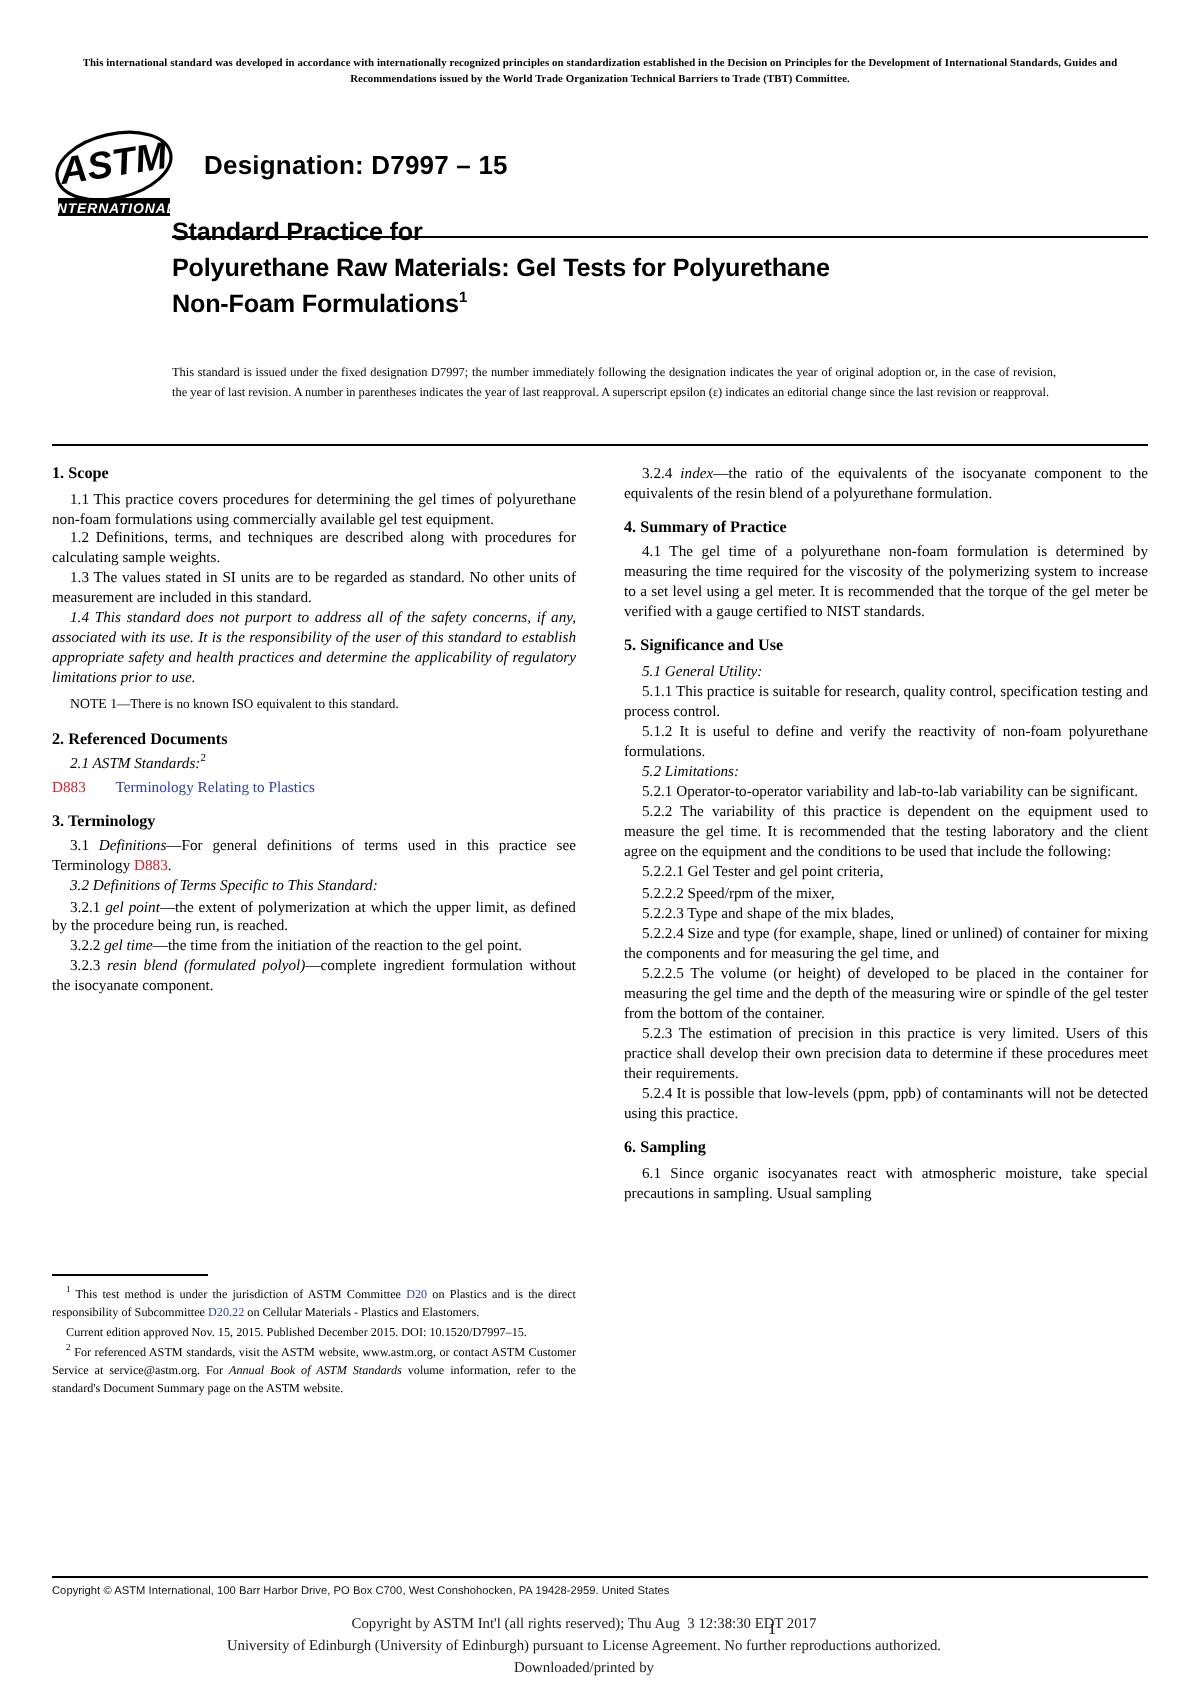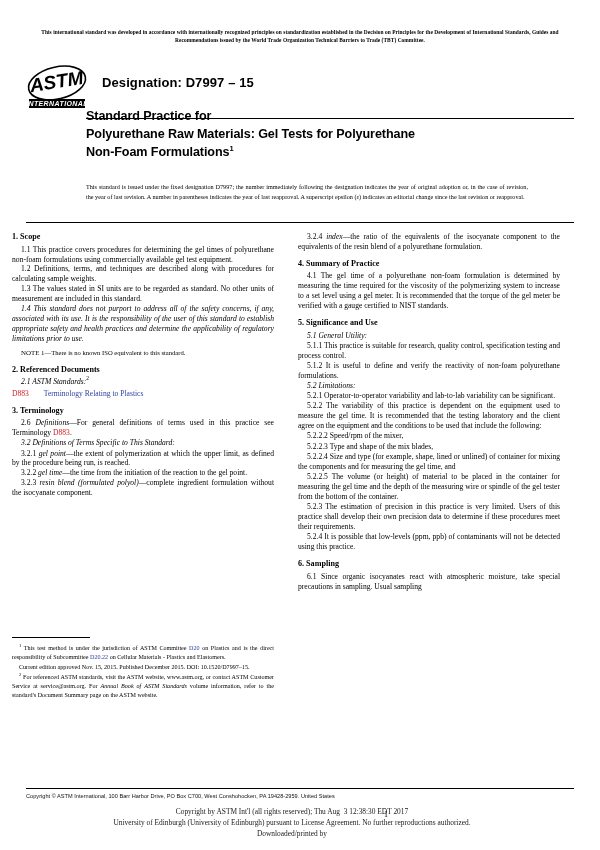--- a/index.html
+++ b/index.html
@@ -108,21 +108,21 @@
     left: 26px;
     top: 222px;
     width: 548px;
     border-top: 0.9px solid #000;
   }
 
   
   .columns {
     position: absolute;
     top: 232px;
-    left: 12px;
+    left: 26px;
     width: 548px;
     height: 545px;
   }
   .col {
     position: absolute;
     top: 0;
     width: 262px;
     font-size: 7.6px;
     line-height: 1.31;
     text-align: justify;
@@ -277,21 +277,21 @@
       <p class="para">1.3 The values stated in SI units are to be regarded as standard. No other units of measurement are included in this standard.</p>
       <p class="para allital">1.4 This standard does not purport to address all of the safety concerns, if any, associated with its use. It is the responsibility of the user of this standard to establish appropriate safety and health practices and determine the applicability of regulatory limitations prior to use.</p>
 
       <p class="note"><span class="notelabel">NOTE 1</span><span>—There is no known ISO equivalent to this standard.</span></p>
 
       <h2 class="sec">2. Referenced Documents</h2>
       <p class="para"><i>2.1 ASTM Standards:</i><sup style="font-size:5.4px;vertical-align:super;line-height:0">2</sup></p>
       <p class="std-ref"><span class="desig">D883</span> <span class="ttl">Terminology Relating to Plastics</span></p>
 
       <h2 class="sec">3. Terminology</h2>
-      <p class="para"><span>2.6</span> <i>Definitions</i><span>—For general definitions of terms used in this practice see Terminology </span><span class="inline-link-red">D883</span><span>.</span></p>
+      <p class="para"><span>3.1</span> <i>Definitions</i><span>—For general definitions of terms used in this practice see Terminology </span><span class="inline-link-red">D883</span><span>.</span></p>
       <p class="para allital tight">3.2 Definitions of Terms Specific to This Standard:</p>
       <p class="para tight"><span>3.2.1</span> <i>gel point</i><span>—the extent of polymerization at which the upper limit, as defined by the procedure being run, is reached.</span></p>
       <p class="para"><span>3.2.2</span> <i>gel time</i><span>—the time from the initiation of the reaction to the gel point.</span></p>
       <p class="para"><span>3.2.3</span> <i>resin blend (formulated polyol)</i><span>—complete ingredient formulation without the isocyanate component.</span></p>
 
       <div class="footnote-rule"></div>
       <div class="footnotes">
         <p><sup>1</sup> <span>This test method is under the jurisdiction of ASTM Committee </span><span class="lnk">D20</span><span> on Plastics and is the direct responsibility of Subcommittee </span><span class="lnk">D20.22</span><span> on Cellular Materials - Plastics and Elastomers.</span></p>
         <p>Current edition approved Nov. 15, 2015. Published December 2015. DOI: 10.1520/D7997–15.</p>
         <p><sup>2</sup> <span>For referenced ASTM standards, visit the ASTM website, www.astm.org, or contact ASTM Customer Service at service@astm.org. For </span><i>Annual Book of ASTM Standards</i><span> volume information, refer to the standard's Document Summary page on the ASTM website.</span></p>
@@ -305,24 +305,25 @@
       <h2 class="sec">4. Summary of Practice</h2>
       <p class="para">4.1 The gel time of a polyurethane non-foam formulation is determined by measuring the time required for the viscosity of the polymerizing system to increase to a set level using a gel meter. It is recommended that the torque of the gel meter be verified with a gauge certified to NIST standards.</p>
 
       <h2 class="sec">5. Significance and Use</h2>
       <p class="para allital tight">5.1 General Utility:</p>
       <p class="para tight">5.1.1 This practice is suitable for research, quality control, specification testing and process control.</p>
       <p class="para tight">5.1.2 It is useful to define and verify the reactivity of non-foam polyurethane formulations.</p>
       <p class="para allital">5.2 Limitations:</p>
       <p class="para tight">5.2.1 Operator-to-operator variability and lab-to-lab variability can be significant.</p>
       <p class="para tight">5.2.2 The variability of this practice is dependent on the equipment used to measure the gel time. It is recommended that the testing laboratory and the client agree on the equipment and the conditions to be used that include the following:</p>
+      <p class="para tight">5.2.2.1 Gel Tester and gel point criteria,</p>
       <p class="para tight">5.2.2.2 Speed/rpm of the mixer,</p>
       <p class="para tight">5.2.2.3 Type and shape of the mix blades,</p>
       <p class="para tight">5.2.2.4 Size and type (for example, shape, lined or unlined) of container for mixing the components and for measuring the gel time, and</p>
-      <p class="para tight">5.2.2.5 The volume (or height) of material to be placed in the container for measuring the gel time and the depth of the measuring wire or spindle of the gel tester from the bottom of the container.</p>
+      <p class="para tight">5.2.2.5 The volume (or height) of developed to be placed in the container for measuring the gel time and the depth of the measuring wire or spindle of the gel tester from the bottom of the container.</p>
       <p class="para tight">5.2.3 The estimation of precision in this practice is very limited. Users of this practice shall develop their own precision data to determine if these procedures meet their requirements.</p>
       <p class="para tight">5.2.4 It is possible that low-levels (ppm, ppb) of contaminants will not be detected using this practice.</p>
 
       <h2 class="sec">6. Sampling</h2>
       <p class="para">6.1 Since organic isocyanates react with atmospheric moisture, take special precautions in sampling. Usual sampling</p>
     </div>
   </div>
 
   <div class="rule-bottom"></div>
   <div class="copyright">Copyright © ASTM International, 100 Barr Harbor Drive, PO Box C700, West Conshohocken, PA 19428-2959. United States</div>

